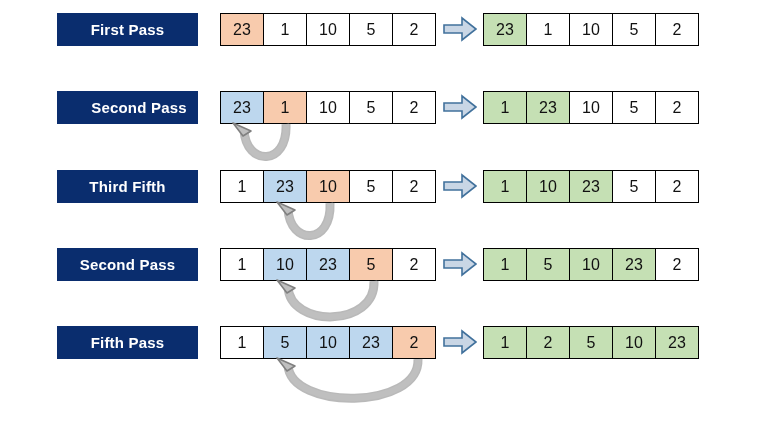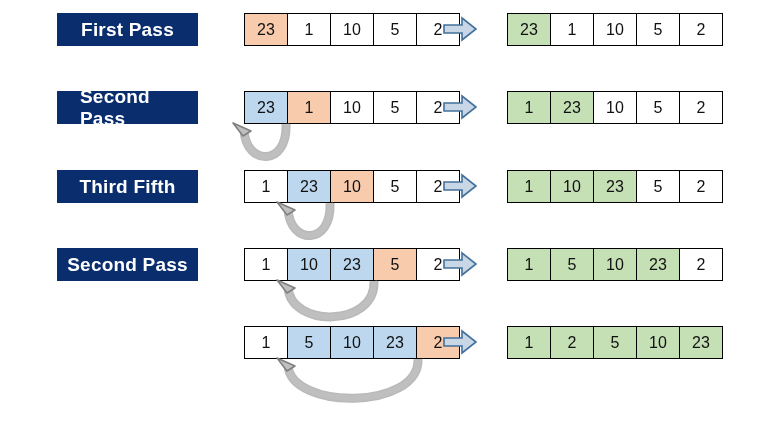--- a/index.html
+++ b/index.html
@@ -27,35 +27,35 @@
     height: 78px;
   }
   
   .pass-label {
     position: absolute;
     left: 57px;
     width: 141px;
     height: 33px;
     background: #0a2d6e;
     color: #ffffff;
-    font-size: 19px;
+    font-size: 15px;
     font-weight: bold;
     display: flex;
     align-items: center;
     justify-content: center;
     letter-spacing: 0.2px;
     box-sizing: border-box;
+    text-align: right;
   }
   
   .array {
     position: absolute;
     display: flex;
     height: 33px;
     box-sizing: border-box;
-    margin-left: 24px;
   }
   .array.left  { left: 220px; }
   .array.right { left: 483px; }
   .cell {
     width: 44px;
     height: 33px;
     border: 1px solid #000000;
     margin-left: -1px;
     box-sizing: border-box;
     display: flex;
@@ -180,20 +180,21 @@
         <div class="cell hl-green">23</div>
         <div class="cell">2</div>
       </div>
       <div class="swap-arrow"><svg width="290" height="62" viewBox="0 0 290 62">
           <path d="M 184 17 C 186 63.8 100 63.8 98 23" fill="none" stroke="#808080" stroke-width="9" stroke-linecap="butt" opacity="0.55"></path>
           <path d="M 184 17 C 186 63.8 100 63.8 98 23" fill="none" stroke="#bfbfbf" stroke-width="6" stroke-linecap="butt"></path>
           <polygon points="87,16 105,24 97,29" fill="#bfbfbf" stroke="#808080" stroke-width="1.6" stroke-linejoin="round"></polygon>
         </svg></div>
     </div>
     <div class="row" style="top: 326px;">
+      <div class="pass-label" style="top: 0px;">Fifth Pass</div>
       <div class="array left" style="top: 0px;">
         <div class="cell">1</div>
         <div class="cell hl-blue">5</div>
         <div class="cell hl-blue">10</div>
         <div class="cell hl-blue">23</div>
         <div class="cell hl-orange">2</div>
       </div>
       <div class="block-arrow" style="top: 3px;"><svg width="34" height="26" viewBox="0 0 34 26">
           <polygon points="1,9 19,9 19,2 33,13 19,24 19,17 1,17" fill="#c9d6e5" stroke="#41719c" stroke-width="1.6" stroke-linejoin="miter"></polygon>
         </svg></div>

